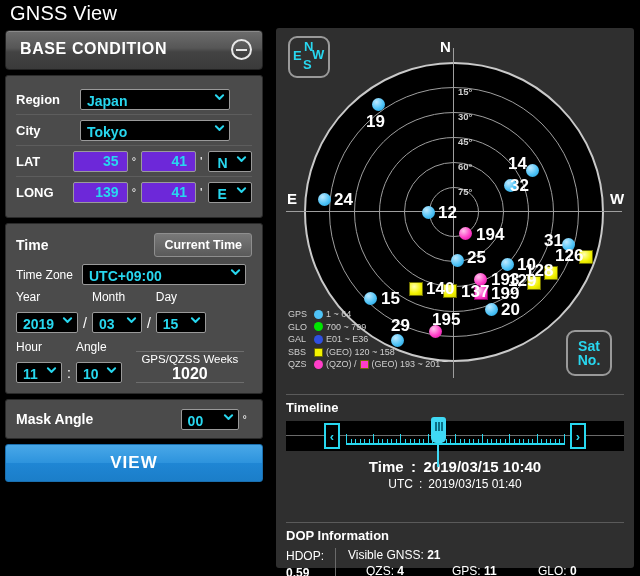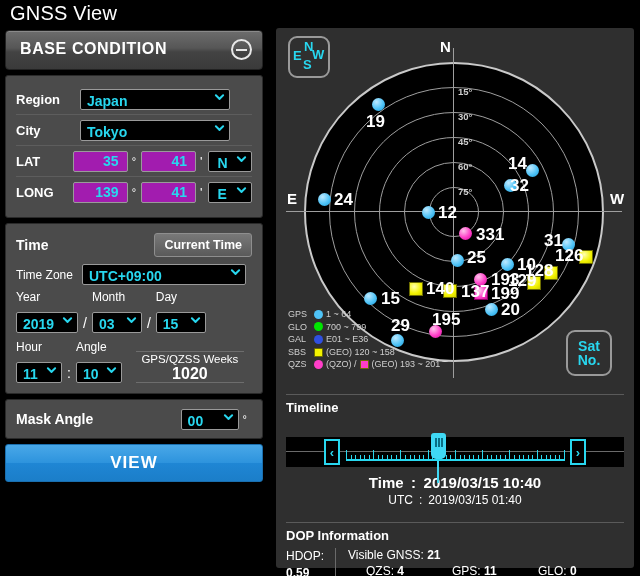--- a/index.html
+++ b/index.html
@@ -58,21 +58,21 @@
     position:absolute;right:5px;top:5px;width:9px;height:9px;
   }
   .chev:before,.chev:after{
     content:"";position:absolute;top:1px;width:7px;height:2.4px;background:#28d7ef;border-radius:1px;
   }
   .chev:before{left:-1px;transform:rotate(45deg);}
   .chev:after{left:3px;transform:rotate(-45deg);}
 
   .sel.w150{width:150px;}
   .numbox{
-    background:#a21caf;border:1px solid #9a9a9a;border-radius:2px;height:21px;width:62px;
+    background:#6d28d9;border:1px solid #9a9a9a;border-radius:2px;height:21px;width:62px;
     box-sizing:border-box;display:flex;align-items:center;justify-content:flex-end;text-align:center;
   }
   .numbox span{color:#28d7ef;font-size:14px;font-weight:bold;padding-right:8px;}
   .unit{color:#fff;font-size:11px;margin:0 5px 0 4px;}
   .unit.min{font-size:13px;}
   .sel.dir{width:50px;}
   .sel.dir .val{padding-left:9px;}
 
   
   .time-head{display:flex;align-items:center;height:26px;}
@@ -158,21 +158,21 @@
   .satno{
     position:absolute;left:286px;top:300px;width:42px;height:42px;
     border:2px solid #9a9a9a;border-radius:9px;background:#2f2f2f;
     display:flex;flex-direction:column;align-items:center;justify-content:center;
   }
   .satno span{color:#28d7ef;font-size:14px;font-weight:bold;line-height:14px;}
 
   .sep{position:absolute;left:10px;width:338px;height:1px;background:#5a5a5a;}
 
   .tl{position:absolute;left:10px;top:372px;width:338px;}
-  .tl .hd{font-size:13px;color:#fff;font-weight:bold;margin-bottom:22px;}
+  .tl .hd{font-size:13px;color:#fff;font-weight:bold;margin-bottom:6px;}
   .tlbar{position:relative;height:30px;background:#000;}
   .tlline{position:absolute;left:0;top:14px;width:338px;height:1px;background:#6a6a6a;}
   .arrow{
     position:absolute;top:2px;width:16px;height:26px;border:2px solid #28d7ef;box-sizing:border-box;
     background:#000;color:#28d7ef;font-size:13px;font-weight:bold;
     display:flex;align-items:center;justify-content:center;
   }
   .arrow.l{left:38px;} .arrow.r{right:38px;}
   .ticks{position:absolute;left:60px;top:12px;width:218px;height:12px;}
   .ticks i{position:absolute;top:0;width:1px;background:#28d7ef;}
@@ -379,21 +379,21 @@
             <div class="sat" style="left: 0px; top: 0px;">
               <div class="dot" style="left: 200px; top: 117px; background: radial-gradient(circle at 35% 30%, rgb(189, 233, 255) 0%, rgb(79, 195, 247) 55%, rgb(27, 154, 214) 100%);"></div>
               <div class="lb" style="left: 206px; top: 114px;">32</div>
             </div>
             <div class="sat" style="left: 0px; top: 0px;">
               <div class="dot" style="left: 118px; top: 144px; background: radial-gradient(circle at 35% 30%, rgb(189, 233, 255) 0%, rgb(79, 195, 247) 55%, rgb(27, 154, 214) 100%);"></div>
               <div class="lb" style="left: 134px; top: 141px;">12</div>
             </div>
             <div class="sat" style="left: 0px; top: 0px;">
               <div class="dot" style="left: 155px; top: 165px; background: radial-gradient(circle at 35% 30%, rgb(255, 196, 236) 0%, rgb(255, 62, 200) 55%, rgb(204, 13, 149) 100%);"></div>
-              <div class="lb" style="left: 172px; top: 163px;">331</div>
+              <div class="lb" style="left: 172px; top: 163px;">194</div>
             </div>
             <div class="sat" style="left: 0px; top: 0px;">
               <div class="dot" style="left: 258px; top: 176px; background: radial-gradient(circle at 35% 30%, rgb(189, 233, 255) 0%, rgb(79, 195, 247) 55%, rgb(27, 154, 214) 100%);"></div>
               <div class="lb" style="left: 240px; top: 169px;">31</div>
             </div>
             <div class="sat" style="left: 0px; top: 0px;">
               <div class="dot" style="left: 147px; top: 192px; background: radial-gradient(circle at 35% 30%, rgb(189, 233, 255) 0%, rgb(79, 195, 247) 55%, rgb(27, 154, 214) 100%);"></div>
               <div class="lb" style="left: 163px; top: 186px;">25</div>
             </div>
             <div class="sat" style="left: 0px; top: 0px;">

